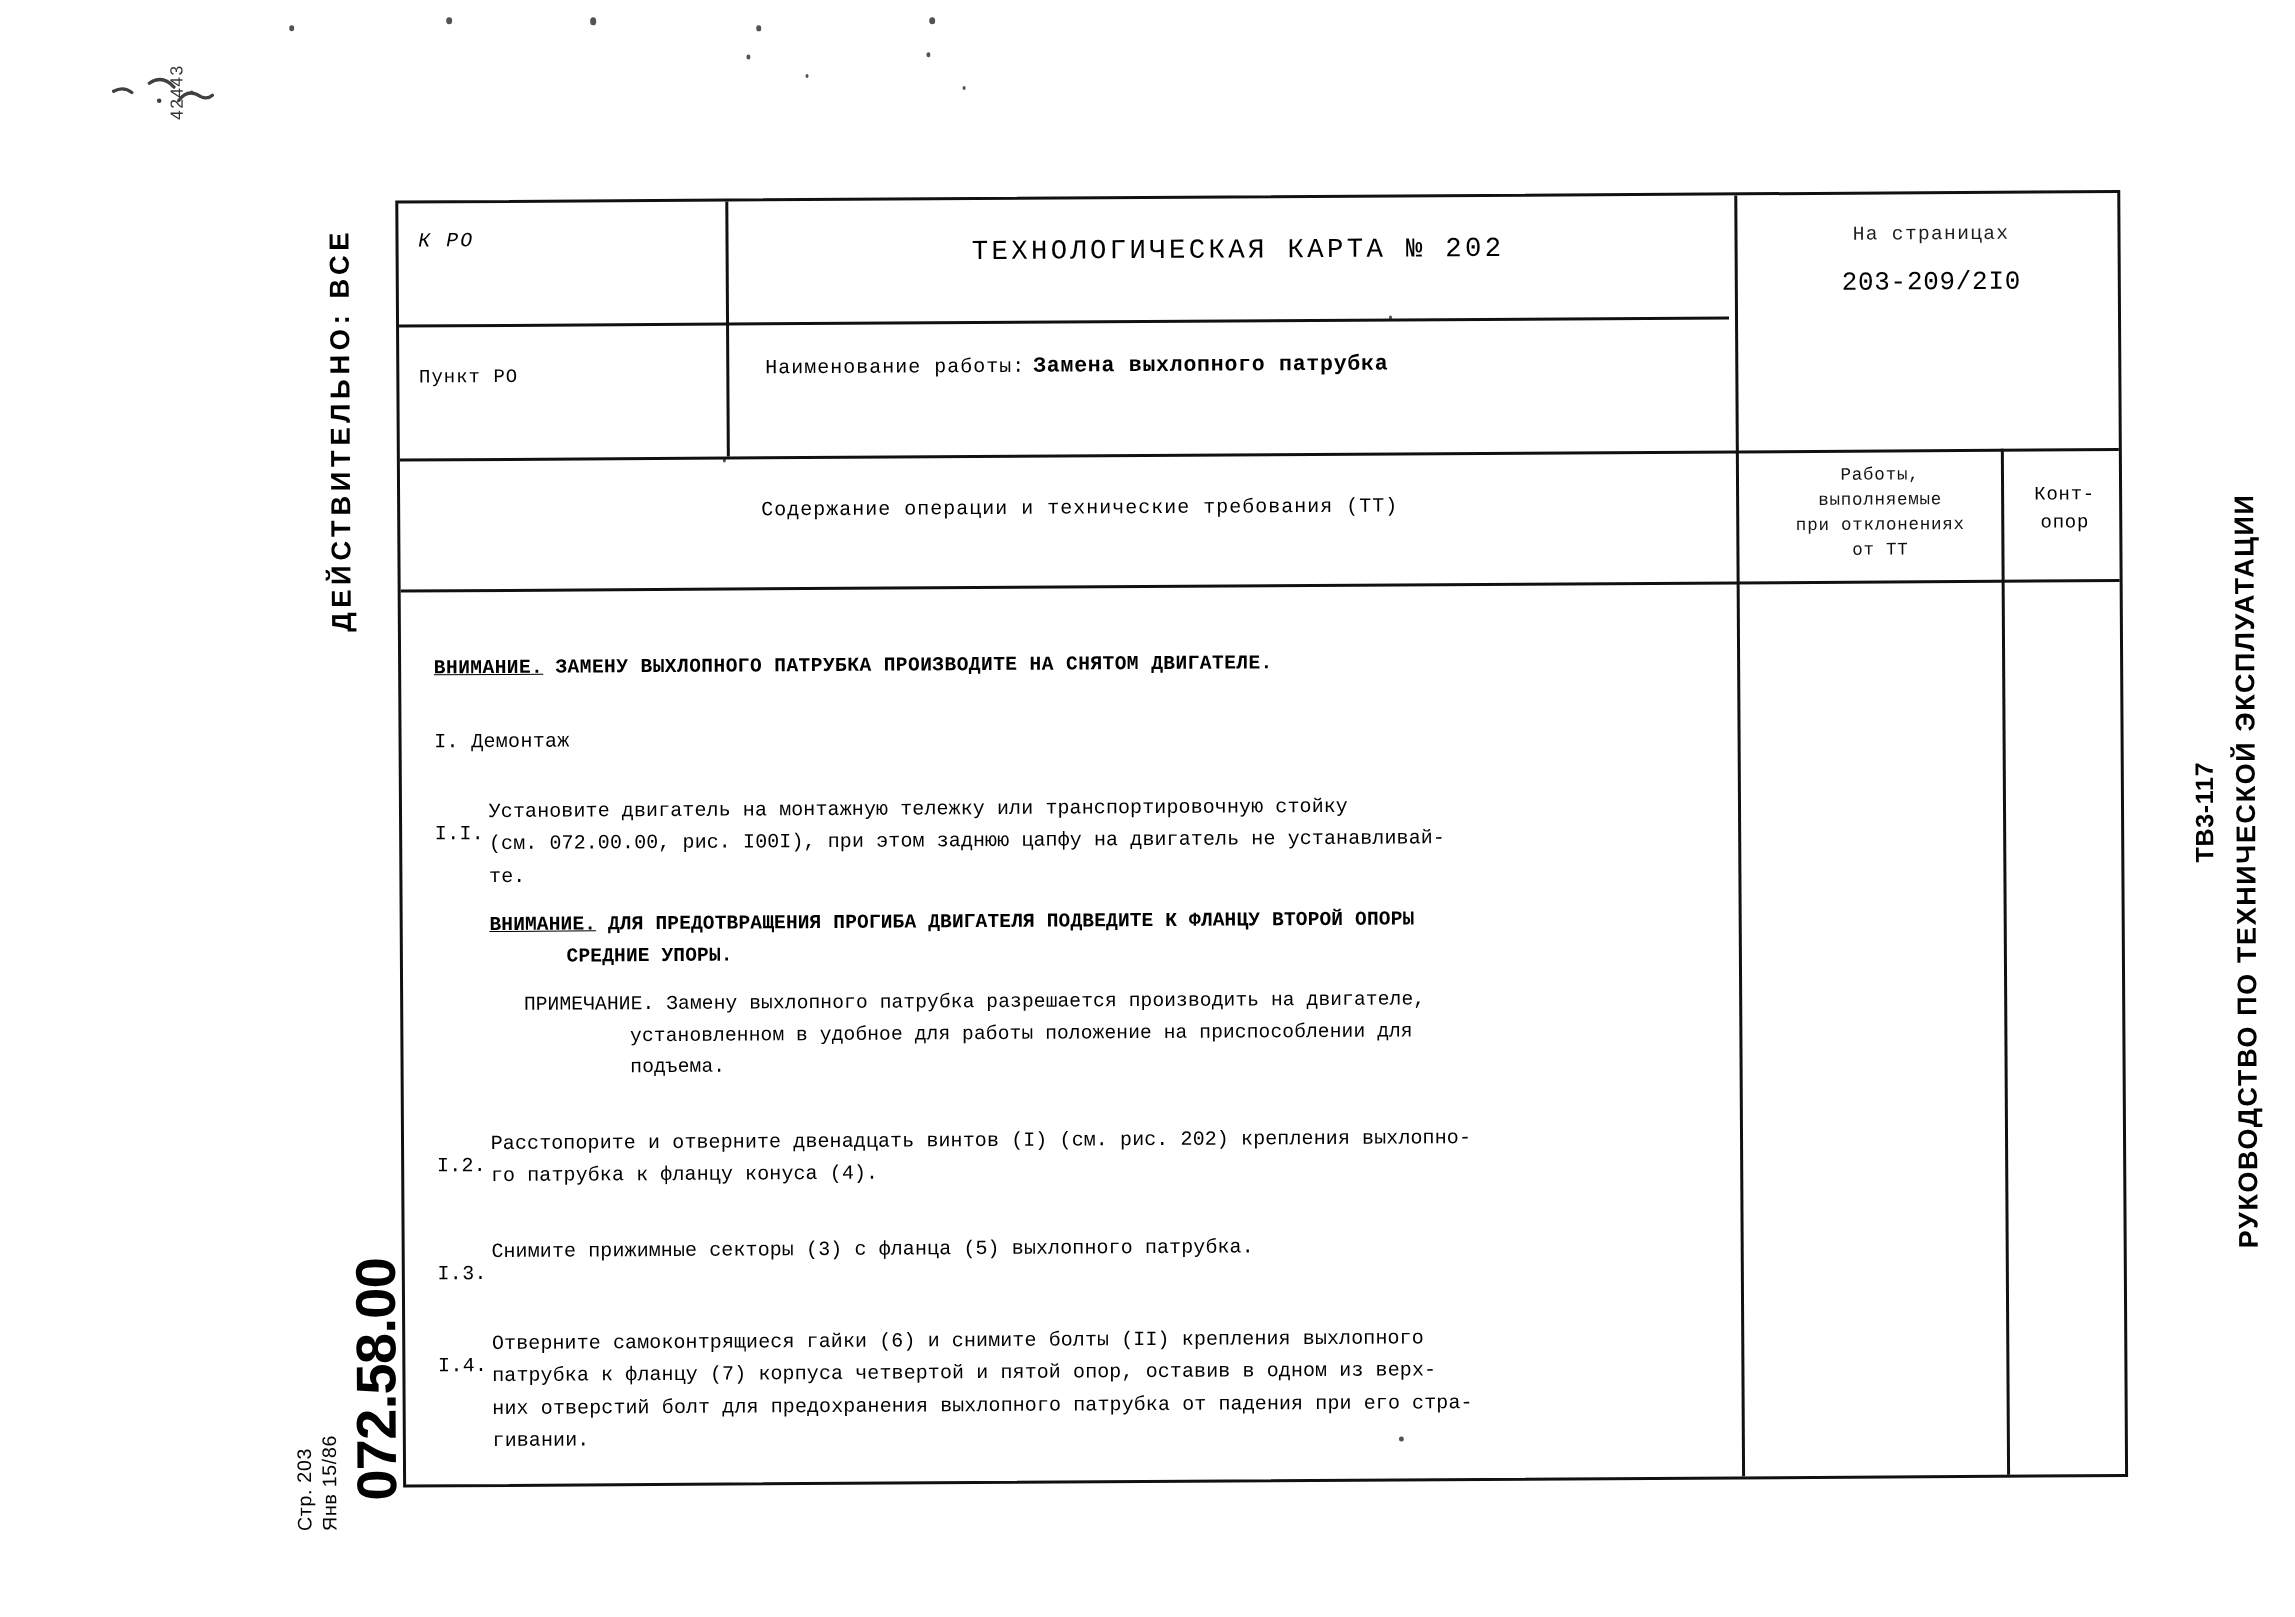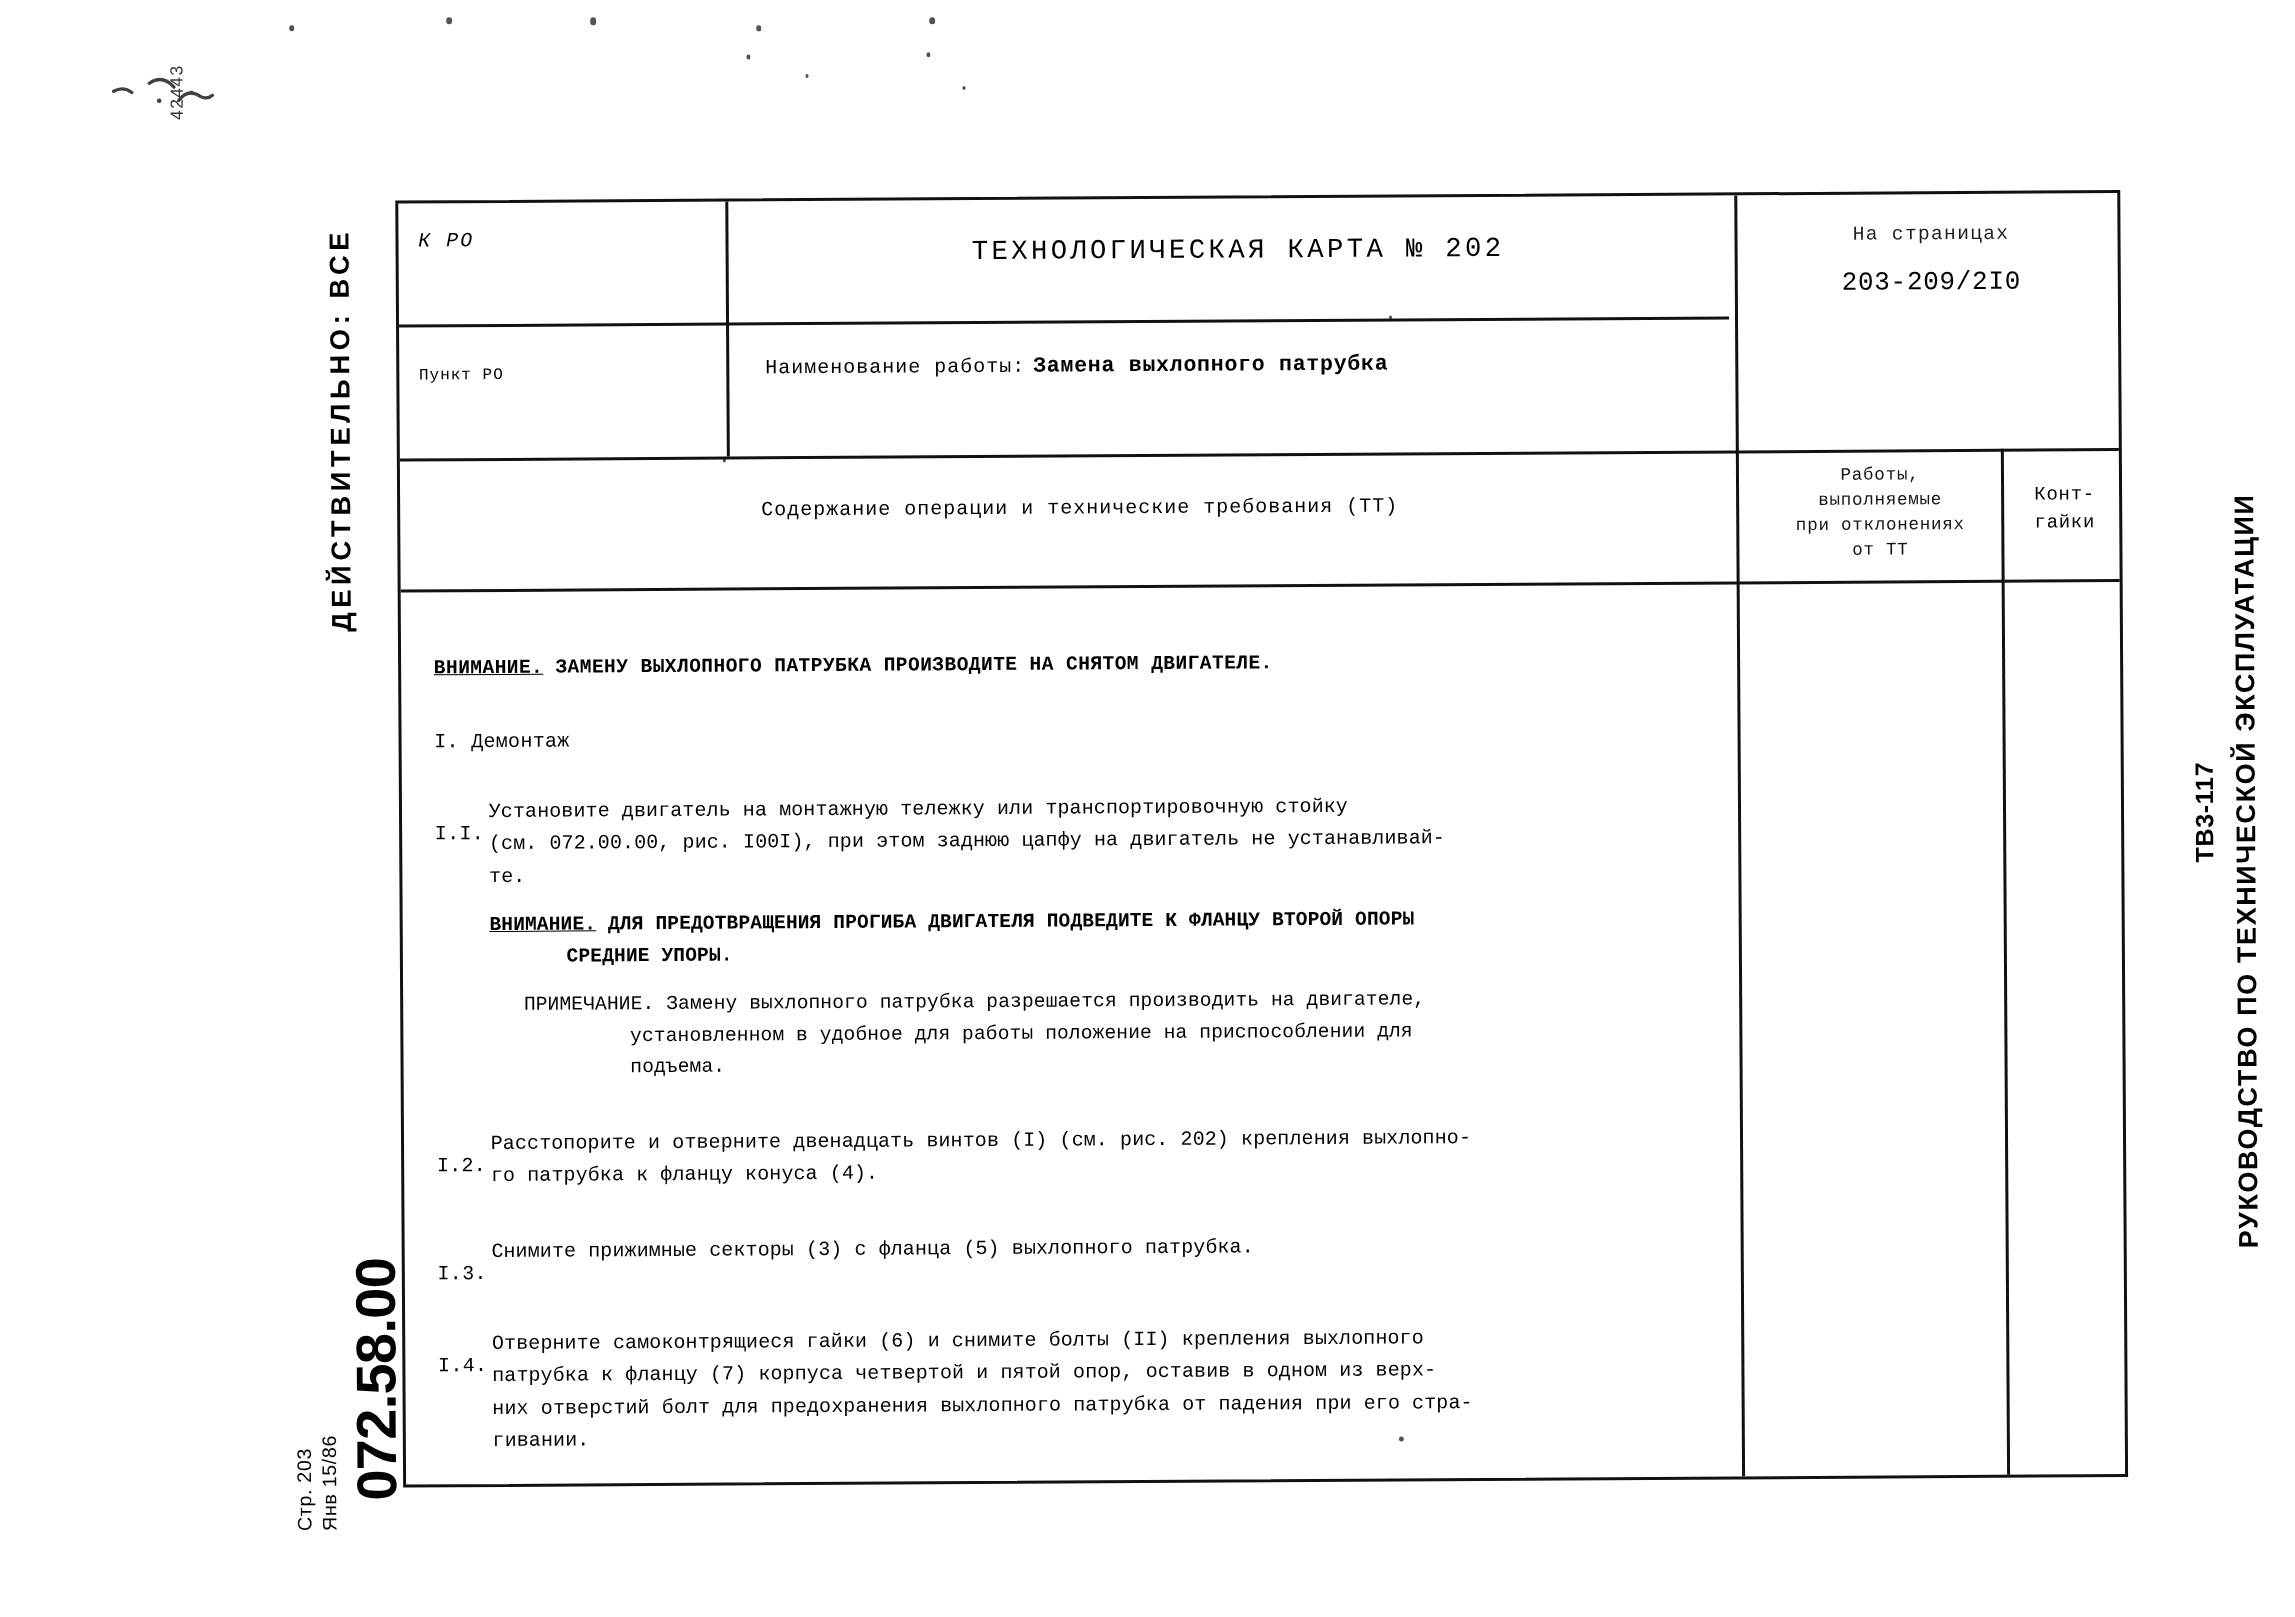--- a/index.html
+++ b/index.html
@@ -66,21 +66,21 @@
     box-sizing: border-box;
   }
   .kro-label {
     left: 19.6px; top: 26px;
     font-size: 20px;
     letter-spacing: 2px;
     font-style: italic;
   }
   .punkt-label {
     left: 19.6px; top: 163px;
-    font-size: 16px;
+    font-size: 19px;
     letter-spacing: 1px;
     font-family: Liberation Mono, monospace;
   }
   .card-title {
     left: 366px; top: 36px;
     width: 947px;
     text-align: center;
     font-size: 27.4px;
     letter-spacing: 3.3px;
     font-weight: 400;
@@ -340,21 +340,21 @@
 
     <div class="cell colhead-main">Содержание операции и технические требования (ТТ)</div>
     <div class="cell colhead-works">
       <div>Работы,</div>
       <div>выполняемые</div>
       <div>при отклонениях</div>
       <div>от ТТ</div>
     </div>
     <div class="cell colhead-control">
       <div>Конт-</div>
-      <div>гайки</div>
+      <div>опор</div>
     </div>
 
     <div class="body-col">
 
       <div class="p-attention blk">
         <span class="u">ВНИМАНИЕ.</span><span id="att-rest"> ЗАМЕНУ ВЫХЛОПНОГО ПАТРУБКА ПРОИЗВОДИТЕ НА СНЯТОМ ДВИГАТЕЛЕ.</span>
       </div>
 
       <div class="p-section blk">I. Демонтаж</div>
 

